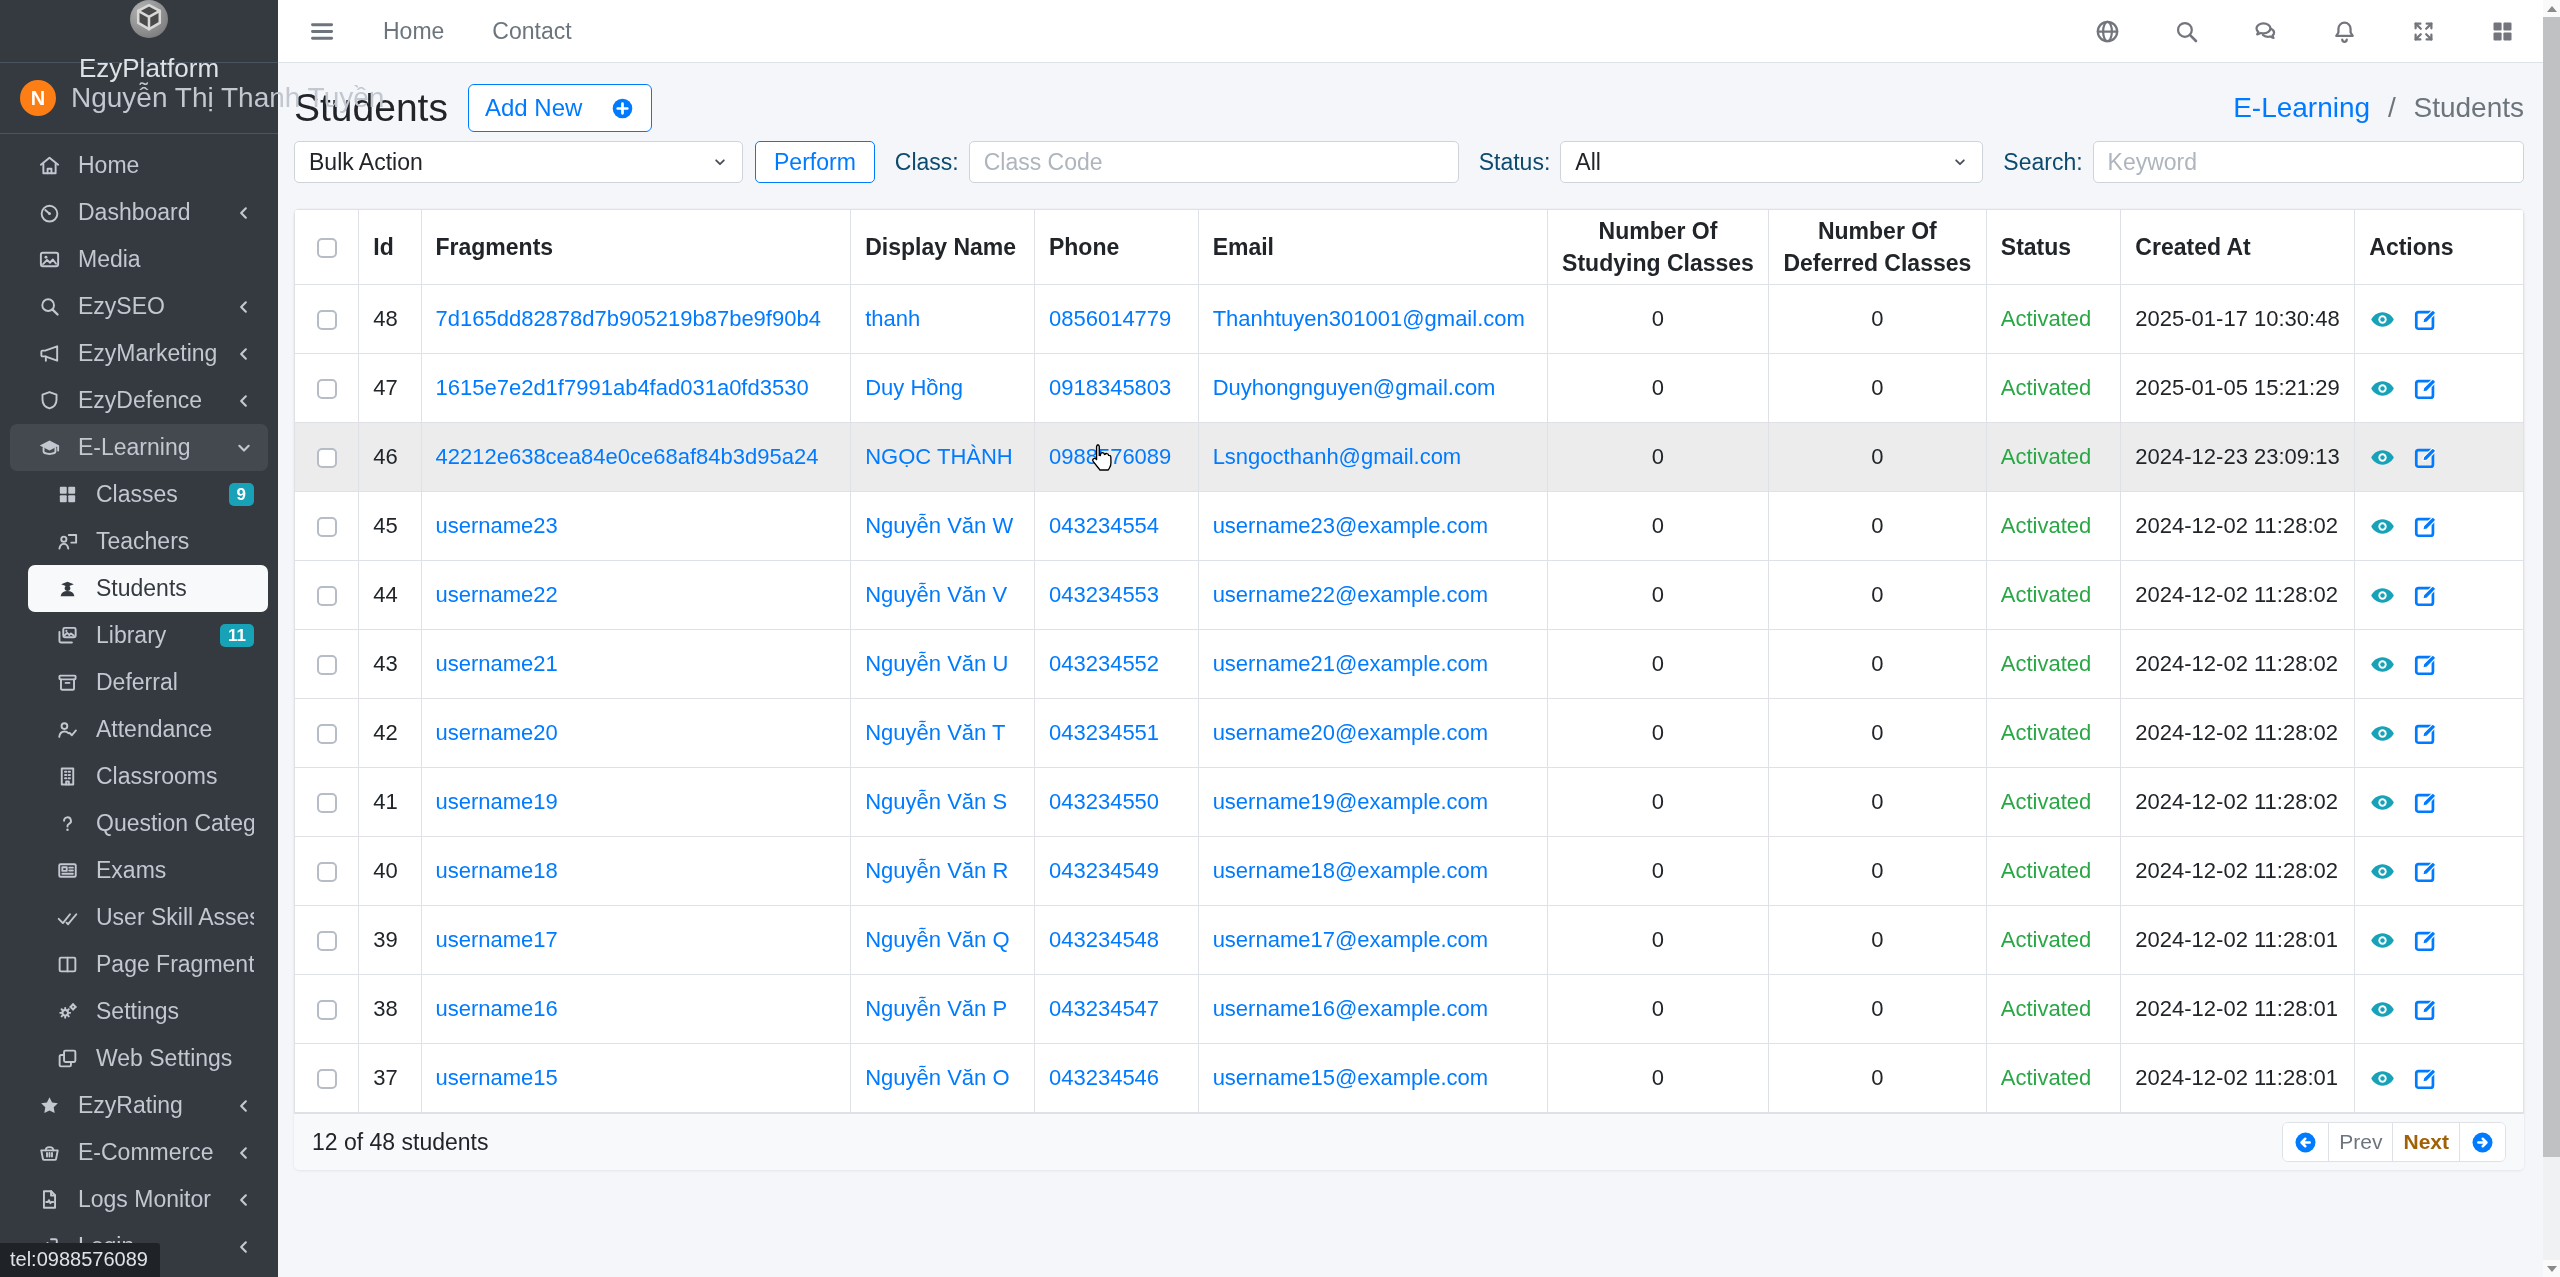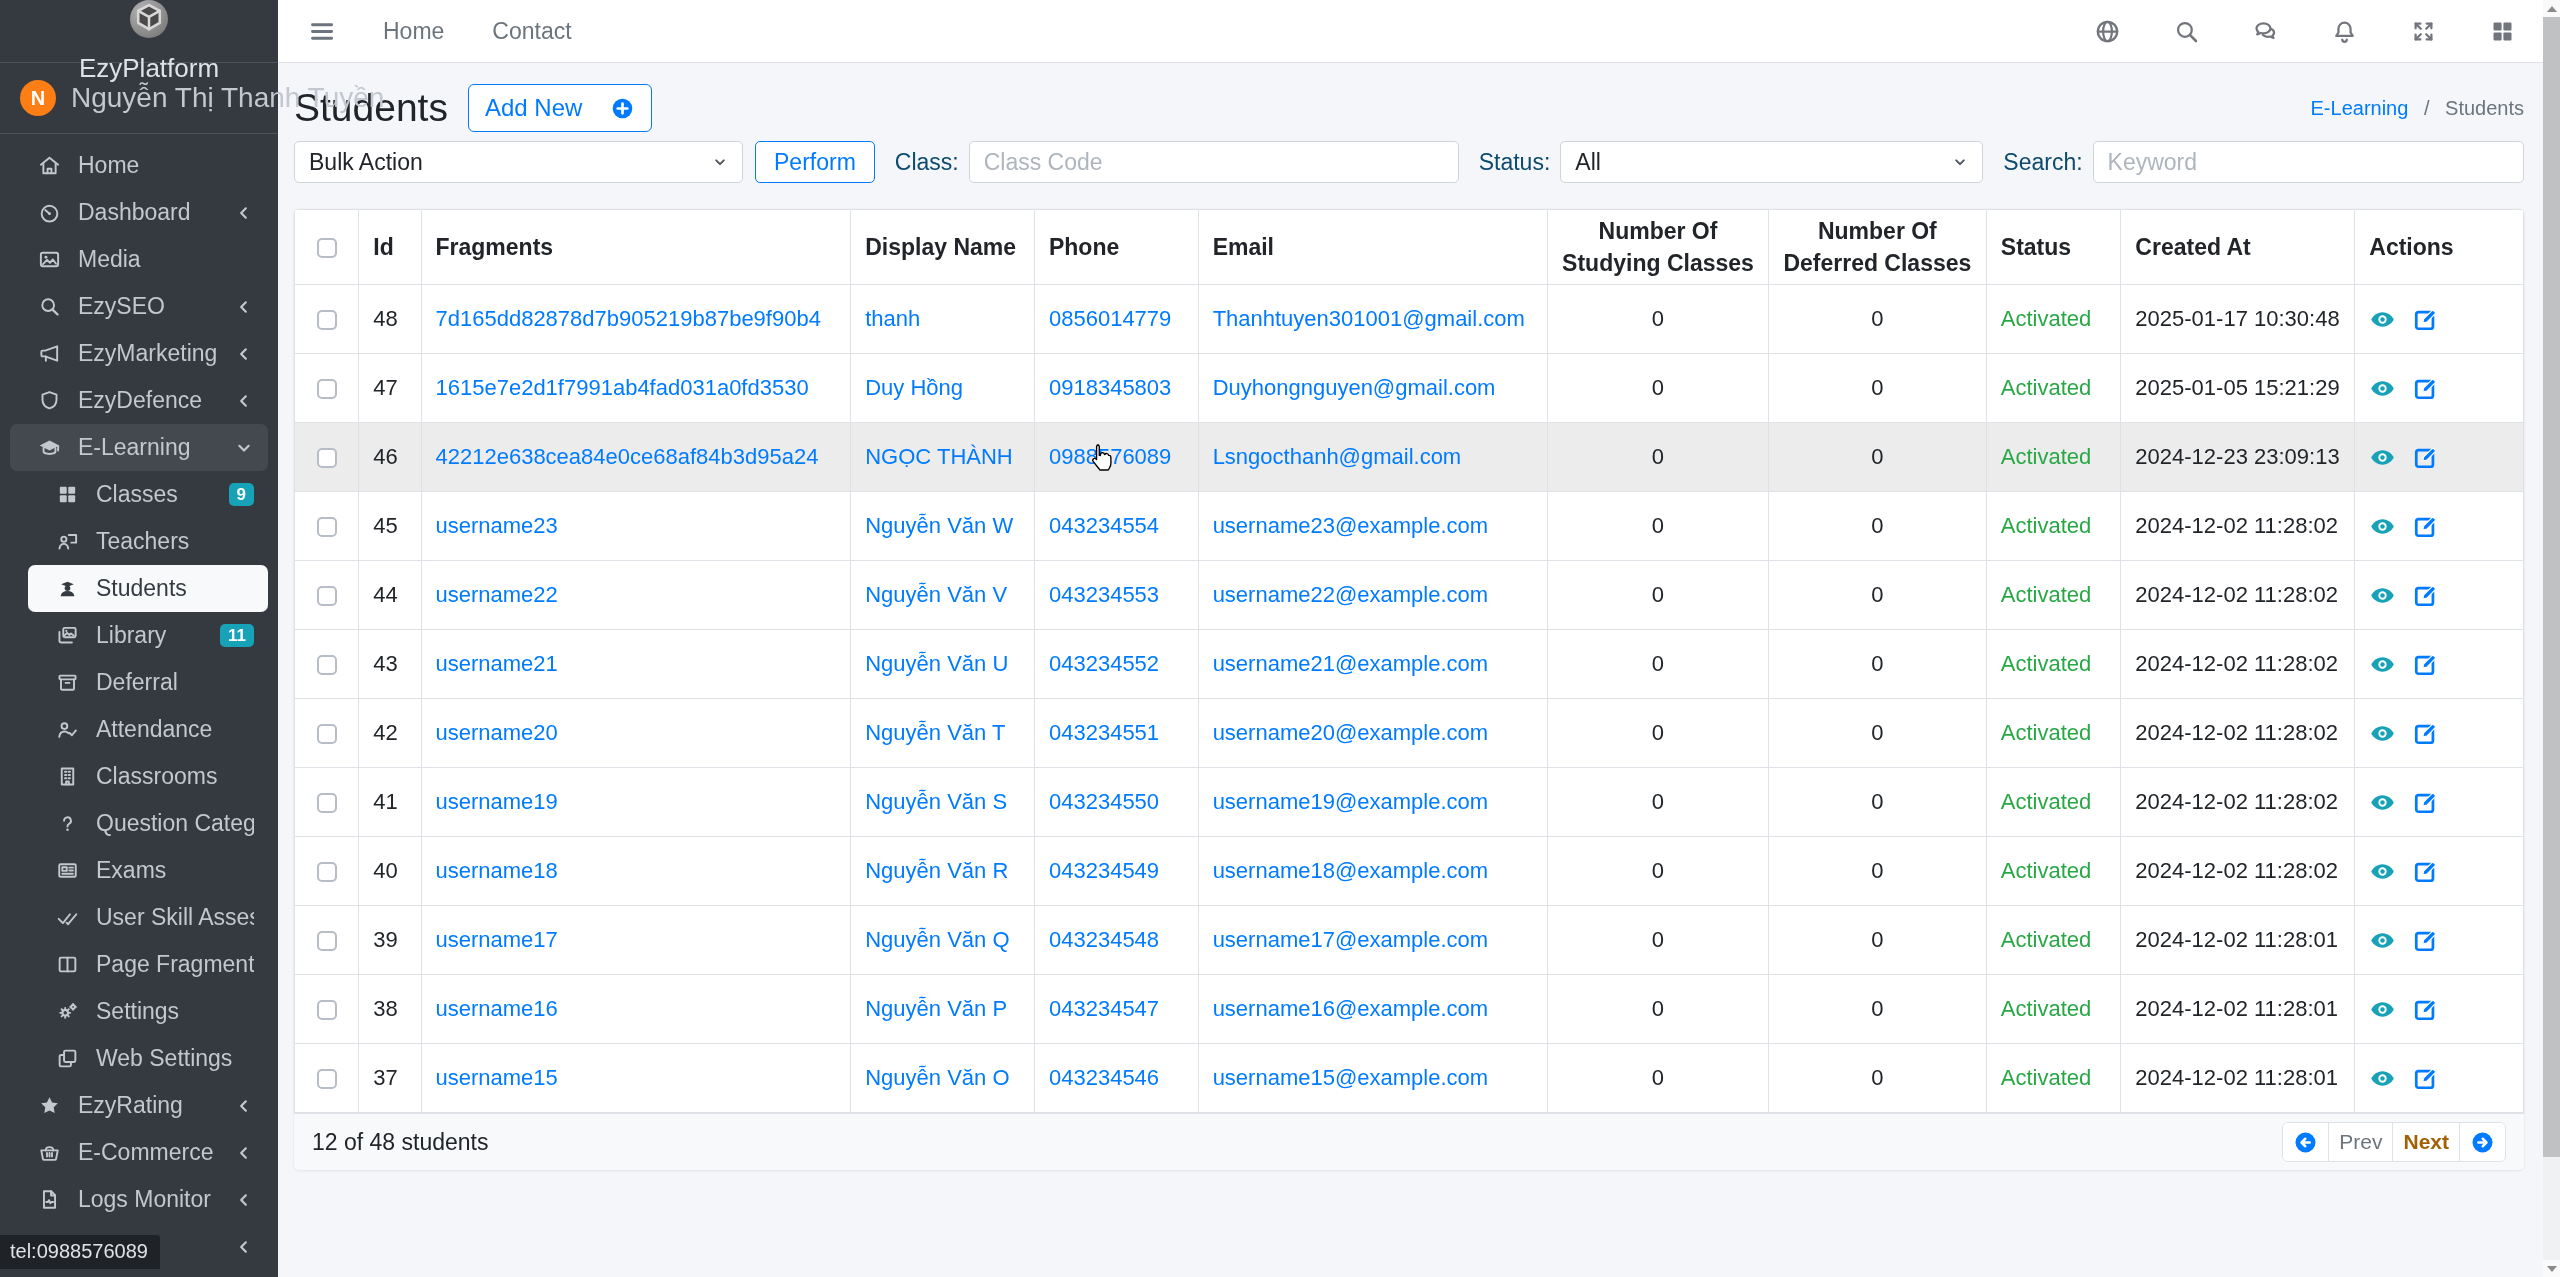--- a/index.html
+++ b/index.html
@@ -32,21 +32,21 @@
   .topbar-link { font-size:23px; color:#6c757d; margin-left:48px; cursor:pointer; }
   .topbar-right { margin-left:auto; display:flex; align-items:center; gap:52px; }
   .tb-icon { width:27px; height:27px; cursor:pointer; color:#73757d; }
 
   
   .content { padding:16px 36px 0 16px; }
   .page-head { height:58px; display:flex; align-items:center; }
   .page-title { font-size:39px; font-weight:500; color:#212529; }
   .btn-add { margin-left:20px; display:inline-flex; align-items:center; gap:28px; border:1px solid #007bff; color:#007bff; background:#fff; border-radius:6px; padding:9px 16px; font-size:24px; cursor:pointer; font-family:inherit; }
   .btn-add .ic { width:25px; height:25px; }
-  .breadcrumb { margin-left:auto; font-size:20px; color:#6c757d; }
+  .breadcrumb { margin-left:auto; font-size:28px; color:#6c757d; }
   .breadcrumb .bc-link { color:#007bff; cursor:pointer; }
   .breadcrumb .bc-sep { margin:0 10px; color:#6c757d; }
 
   .filters { display:flex; align-items:center; height:42px; margin:4px 0 26px; }
   .sel { height:42px; border:1px solid #ced4da; border-radius:5px; background:#fff; display:flex; align-items:center; justify-content:space-between; padding:0 12px 0 14px; font-size:23px; color:#212529; cursor:pointer; }
   .sel .ic { width:20px; height:20px; color:#495057; }
   .sel-bulk { width:449px; }
   .sel-status { width:423px; }
   .btn-perform { height:42px; margin-left:12px; border:1px solid #007bff; color:#007bff; background:#fff; border-radius:5px; padding:0 18px; font-size:23px; cursor:pointer; font-family:inherit; }
   .flabel { font-size:23px; color:#0c4a6e; margin:0 10px 0 20px; white-space:nowrap; }
@@ -79,21 +79,21 @@
 
   
   .scrollbar { position:fixed; right:0; top:0; width:17px; height:100%; background:#f0f1f2; z-index:50; }
   .sb-btn { position:absolute; left:0; width:17px; height:17px; background:#fafafa; display:flex; align-items:center; justify-content:center; }
   .sb-up { top:0; } .sb-down { bottom:0; }
   .sb-arrow { width:0; height:0; border-left:5px solid transparent; border-right:5px solid transparent; }
   .sb-up .sb-arrow { border-bottom:6px solid #8a8a8a; }
   .sb-down .sb-arrow { border-top:6px solid #8a8a8a; }
   .sb-thumb { position:absolute; left:0; top:17px; width:17px; height:1140px; background:#bfc1c3; cursor:pointer; }
 
-  .link-tooltip { position:fixed; left:0; bottom:8px; background:#1f2327; color:#dfe3e7; font-size:20px; padding:5px 12px 6px 10px; z-index:60; border-top-right-radius:3px; white-space:nowrap; }
+  .link-tooltip { position:fixed; left:0; bottom:0; background:#1f2327; color:#dfe3e7; font-size:20px; padding:5px 12px 6px 10px; z-index:60; border-top-right-radius:3px; white-space:nowrap; }
   .cursor { position:fixed; left:1086px; top:443px; z-index:70; pointer-events:none; }
 </style>
 </head>
 <body>
 
 <aside class="sidebar">
   <div class="brand">
     <span class="brand-logo">
         <svg class="ic " style="width:100%;height:100%;" viewBox="0 0 24 24" fill="none" stroke="currentColor" stroke-width="2" stroke-linecap="round" stroke-linejoin="round">
           <path d="M12 3.2 5.2 6.9v7.6L12 18.4l6.8-3.9V6.9L12 3.2z" fill="#4a4a4a" stroke="#d8d8d8" stroke-width="1.6"></path>

